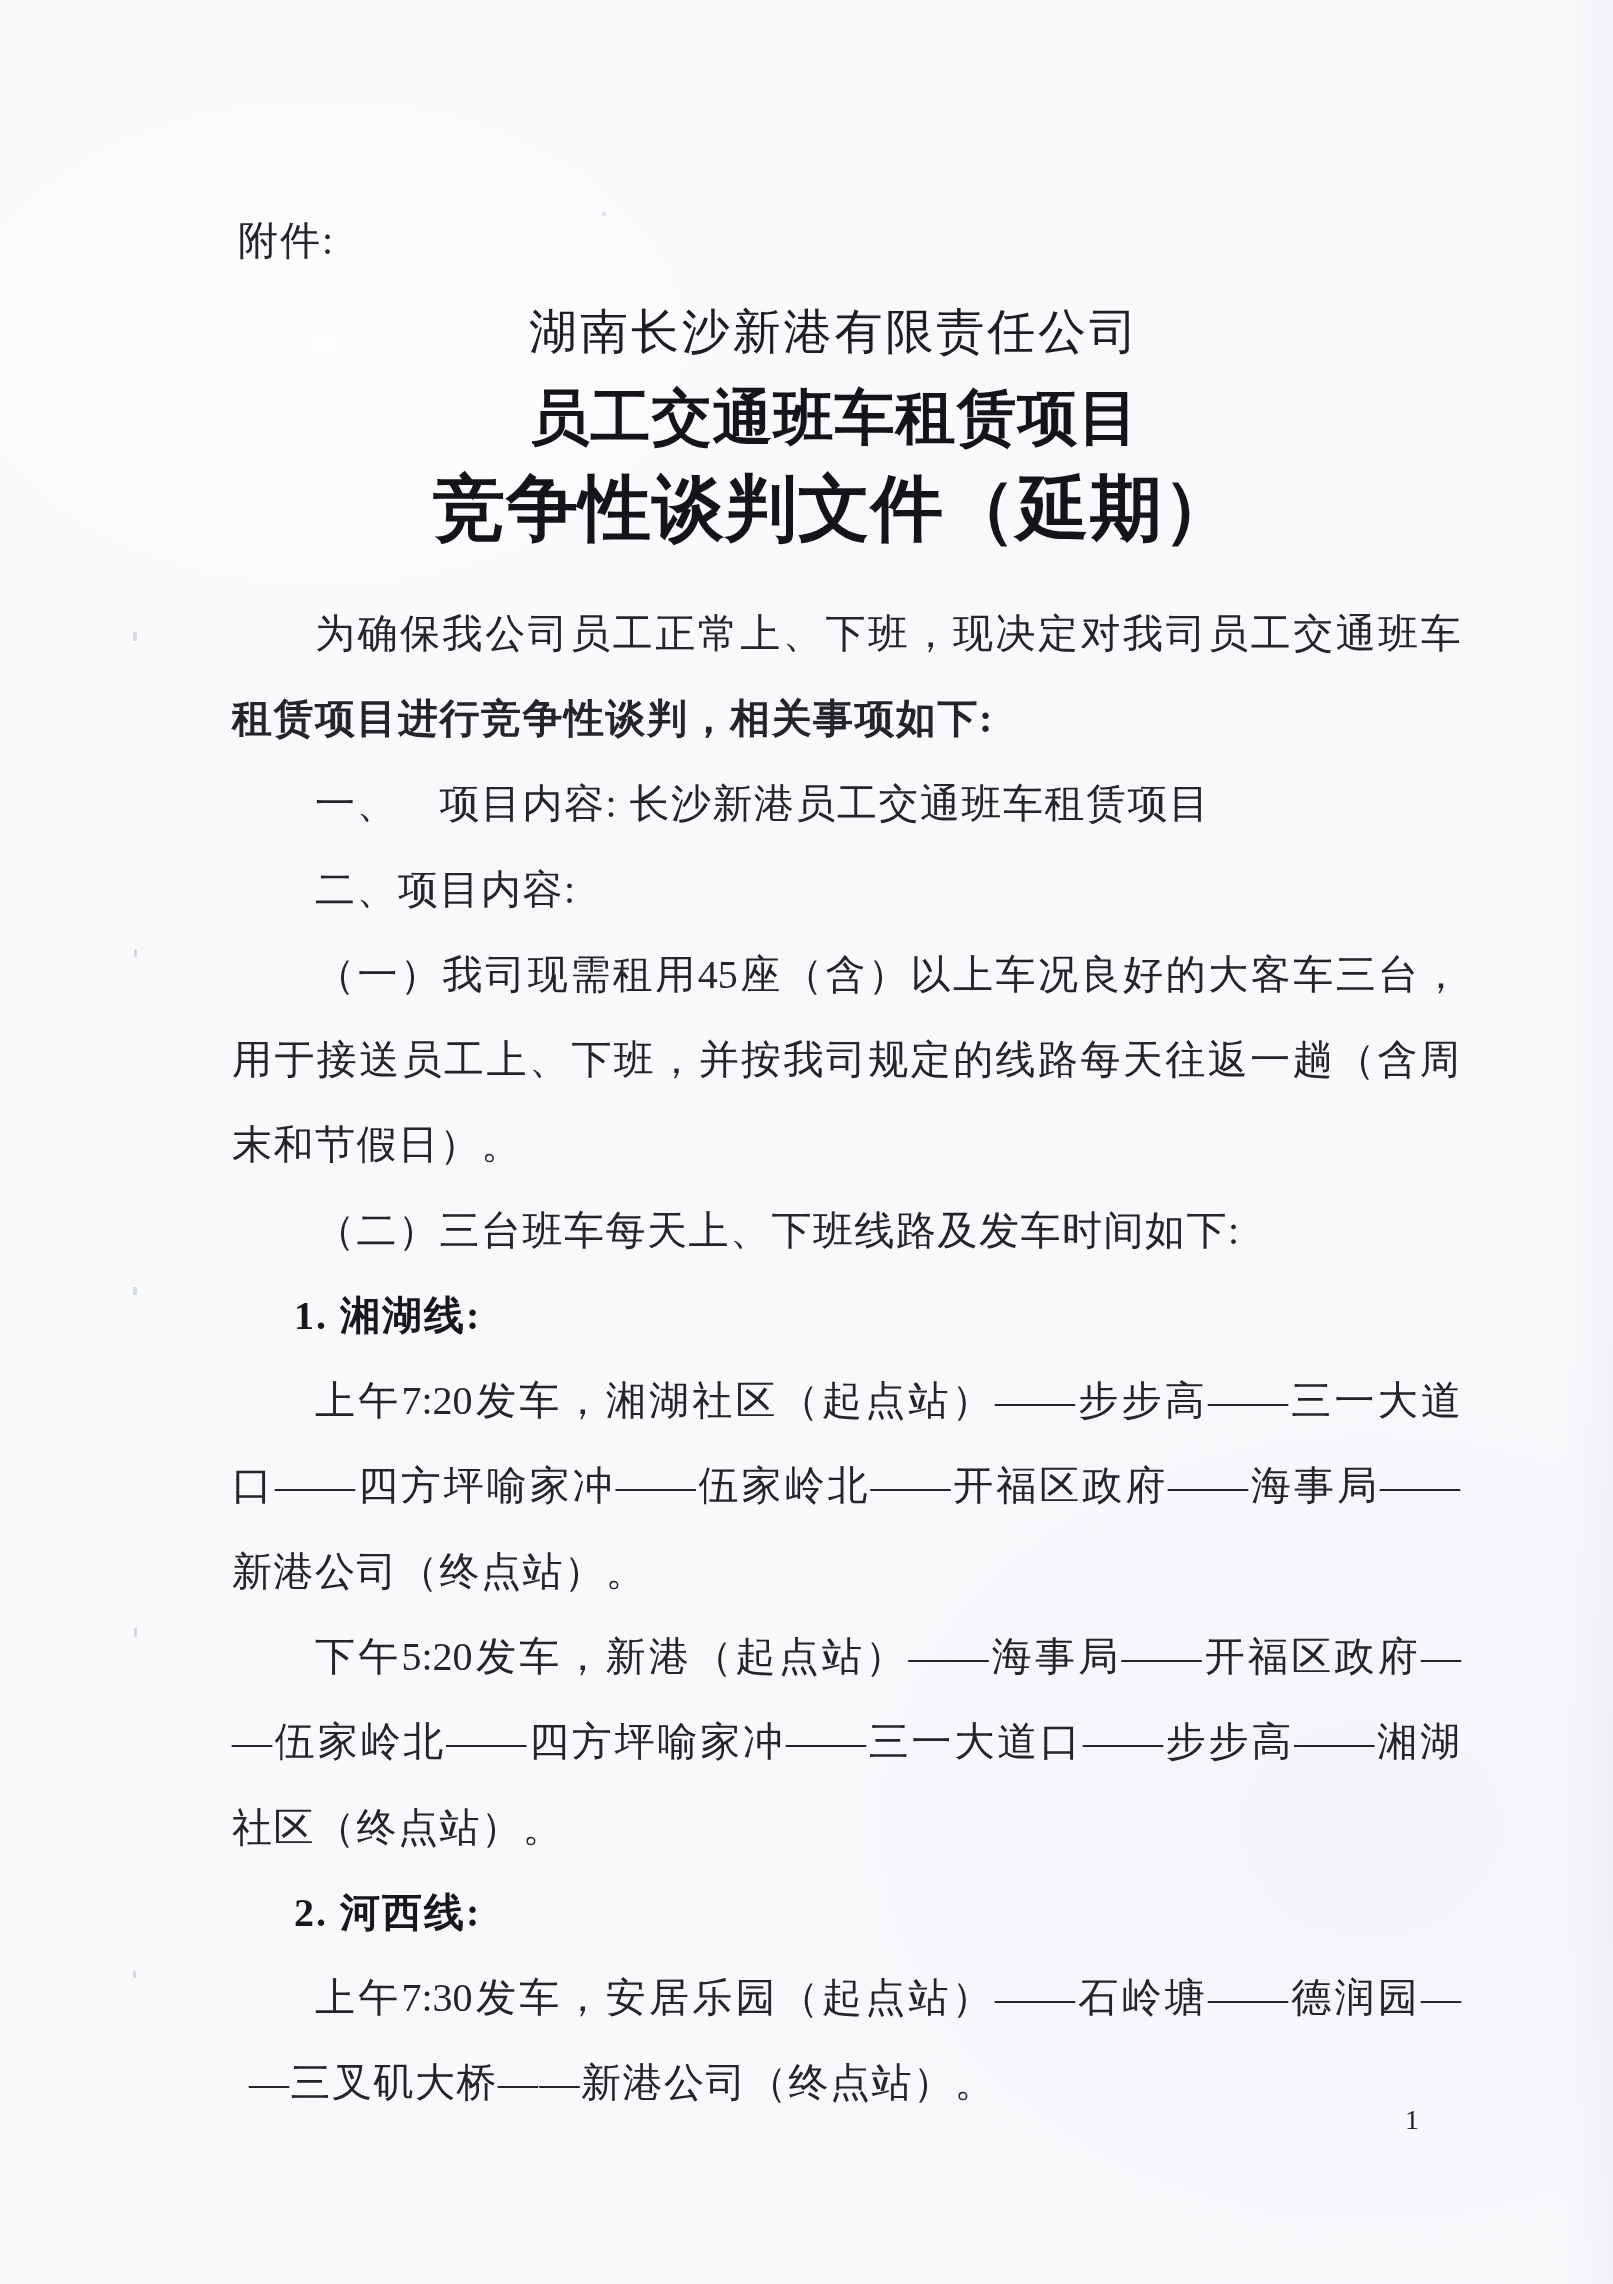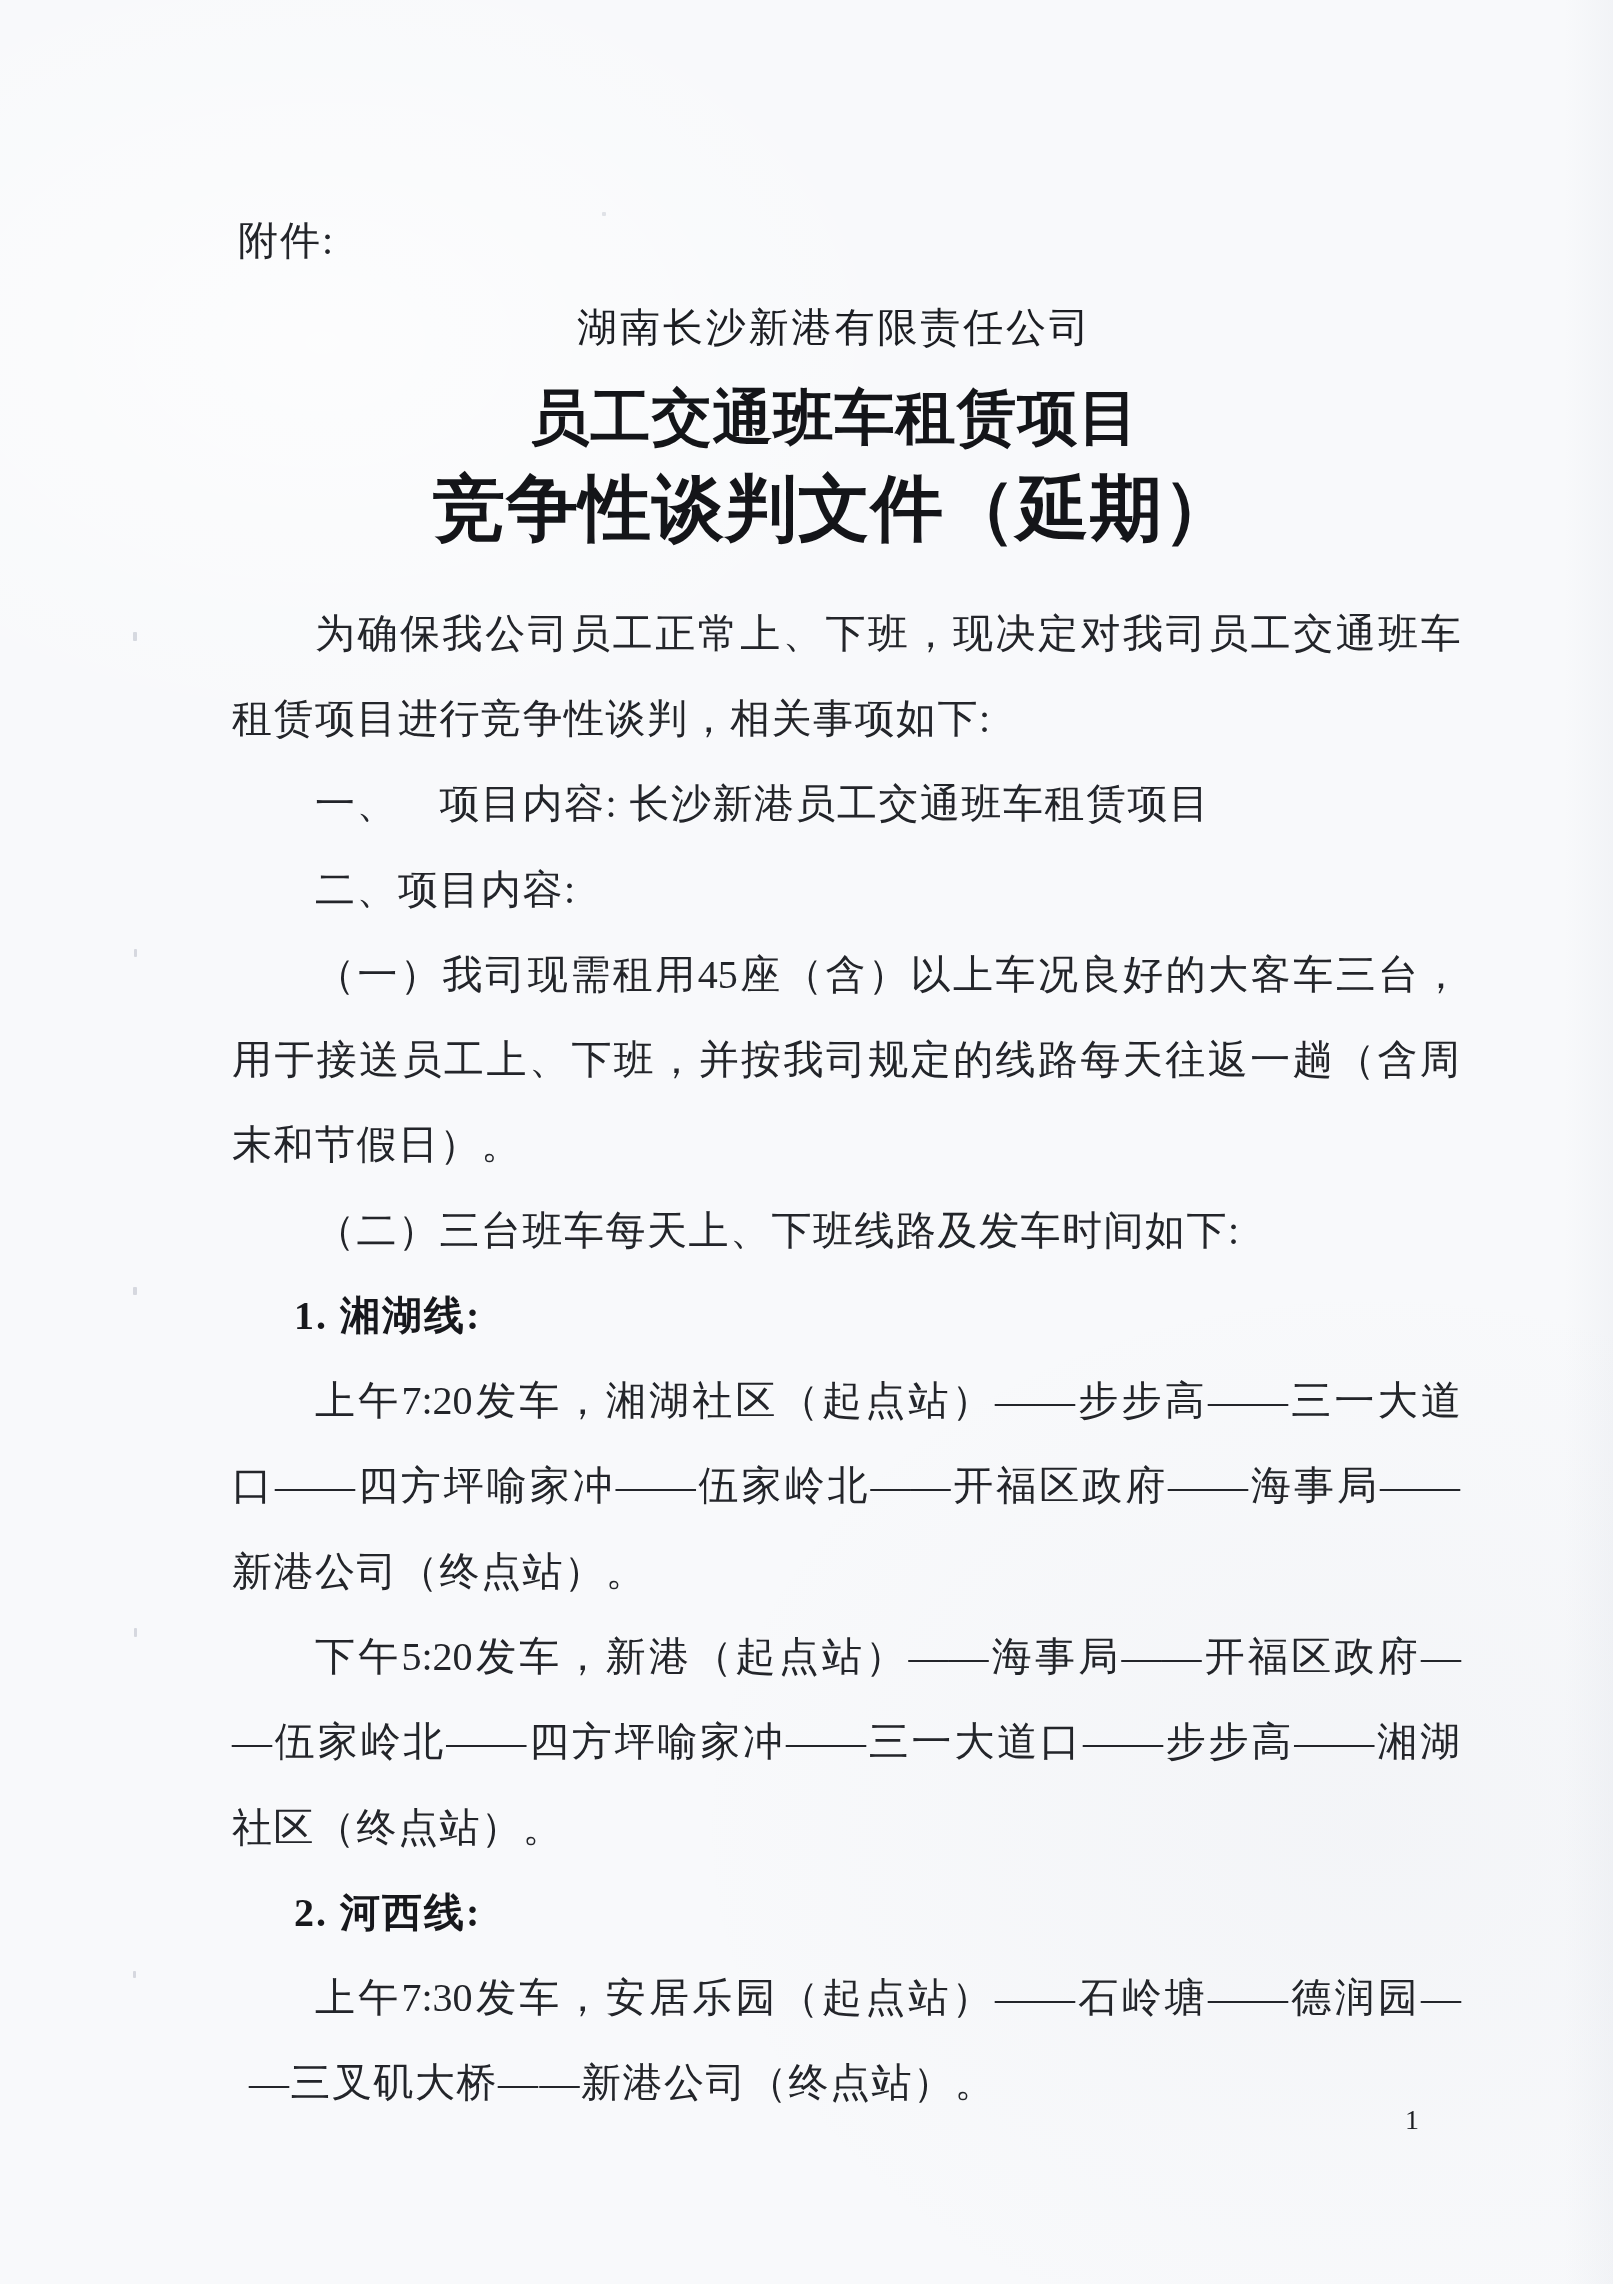--- a/index.html
+++ b/index.html
@@ -40,21 +40,21 @@
     text-align: center;
   }
   .title {
     position: absolute;
     left: 0;
     width: 100%;
     white-space: pre;
   }
   .title.t1 {
     top: 300px;
-    font-size: 40px;
+    font-size: 48px;
     font-weight: 500;
     letter-spacing: 2.9px;
     color: #1c1e23;
   }
   .title.t2 {
     top: 378px;
     font-size: 60px;
     font-weight: 700;
     letter-spacing: 1px;
     color: #141519;
@@ -123,21 +123,21 @@
   <div class="attachment">附件:</div>
 
   <div class="title-block">
     <div class="title t1">湖南长沙新港有限责任公司</div>
     <div class="title t2">员工交通班车租赁项目</div>
     <div class="title t3">竞争性谈判文件（延期）</div>
   </div>
 
   <div id="body-lines">
       <div class="text-line fill" style="left: 315px; top: 608px; width: 1146px;"><span>为</span><span>确</span><span>保</span><span>我</span><span>公</span><span>司</span><span>员</span><span>工</span><span>正</span><span>常</span><span>上</span><span>、</span><span>下</span><span>班</span><span>，</span><span>现</span><span>决</span><span>定</span><span>对</span><span>我</span><span>司</span><span>员</span><span>工</span><span>交</span><span>通</span><span>班</span><span>车</span></div>
-      <div class="text-line left" style="left: 232px; top: 693px;">租赁项目进行竞争性谈判，相关事项如下:</div>
+      <div class="text-line left" style="left: 232px; top: 693px; font-weight: bold;">租赁项目进行竞争性谈判，相关事项如下:</div>
       <div class="text-line left" style="left: 315px; top: 778px;">一、　项目内容: 长沙新港员工交通班车租赁项目</div>
       <div class="text-line left" style="left: 315px; top: 864px;">二、项目内容:</div>
       <div class="text-line fill" style="left: 315px; top: 949px; width: 1146px;"><span>（</span><span>一</span><span>）</span><span>我</span><span>司</span><span>现</span><span>需</span><span>租</span><span>用</span><span>45</span><span>座</span><span>（</span><span>含</span><span>）</span><span>以</span><span>上</span><span>车</span><span>况</span><span>良</span><span>好</span><span>的</span><span>大</span><span>客</span><span>车</span><span>三</span><span>台</span><span>，</span></div>
       <div class="text-line fill" style="left: 232px; top: 1034px; width: 1228px;"><span>用</span><span>于</span><span>接</span><span>送</span><span>员</span><span>工</span><span>上</span><span>、</span><span>下</span><span>班</span><span>，</span><span>并</span><span>按</span><span>我</span><span>司</span><span>规</span><span>定</span><span>的</span><span>线</span><span>路</span><span>每</span><span>天</span><span>往</span><span>返</span><span>一</span><span>趟</span><span>（</span><span>含</span><span>周</span></div>
       <div class="text-line left" style="left: 232px; top: 1119px; text-align: right;">末和节假日）。</div>
       <div class="text-line left" style="left: 315px; top: 1205px;">（二）三台班车每天上、下班线路及发车时间如下:</div>
       <div class="text-line left bold" style="left: 294px; top: 1290px;">1. 湘湖线:</div>
       <div class="text-line fill" style="left: 315px; top: 1375px; width: 1146px;"><span>上</span><span>午</span><span>7:20</span><span>发</span><span>车</span><span>，</span><span>湘</span><span>湖</span><span>社</span><span>区</span><span>（</span><span>起</span><span>点</span><span>站</span><span>）</span><span>——</span><span>步</span><span>步</span><span>高</span><span>——</span><span>三</span><span>一</span><span>大</span><span>道</span></div>
       <div class="text-line fill" style="left: 232px; top: 1460px; width: 1228px;"><span>口</span><span>——</span><span>四</span><span>方</span><span>坪</span><span>喻</span><span>家</span><span>冲</span><span>——</span><span>伍</span><span>家</span><span>岭</span><span>北</span><span>——</span><span>开</span><span>福</span><span>区</span><span>政</span><span>府</span><span>——</span><span>海</span><span>事</span><span>局</span><span>——</span></div>
       <div class="text-line left" style="left: 232px; top: 1546px; text-align: center;">新港公司（终点站）。</div>

